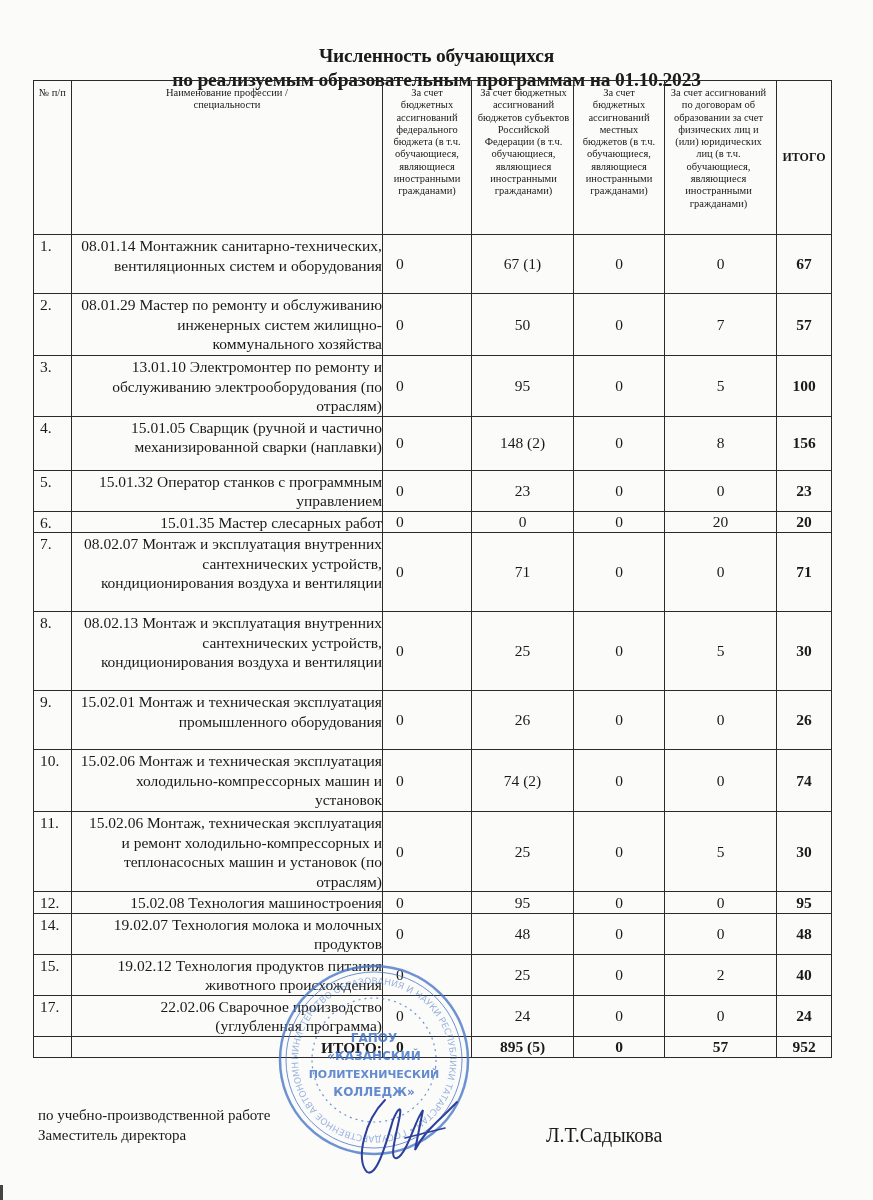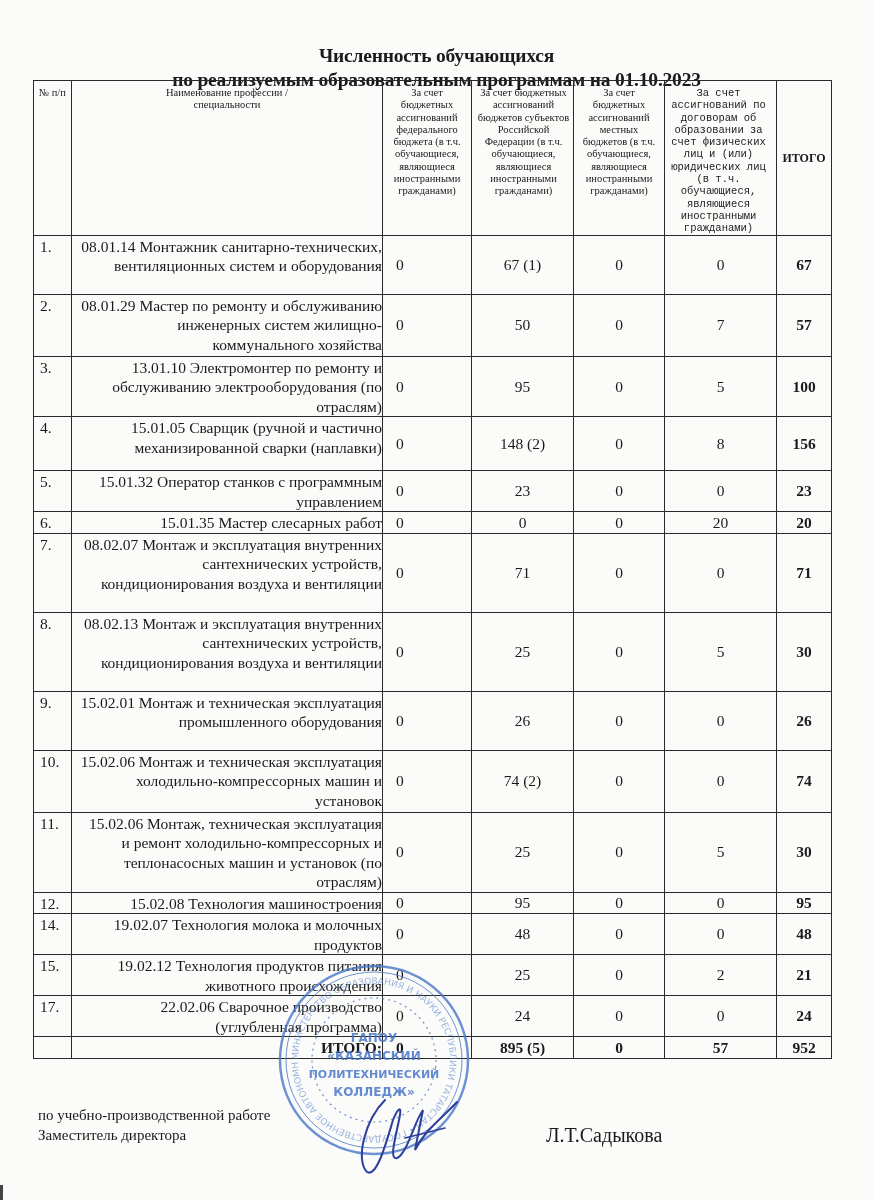--- a/index.html
+++ b/index.html
@@ -75,21 +75,21 @@
     <col style="width:112px">
     <col style="width:55px">
   </colgroup>
   <thead>
     <tr style="height:154px">
       <th class="col-num">№ п/п</th>
       <th class="col-name" style="padding-left:90px;padding-right:90px;">Наименование профессии / специальности</th>
       <th style="padding-left:3px;padding-right:3px;">За счет бюджетных ассигнований федерального бюджета (в т.ч. обучающиеся, являющиеся иностранными гражданами)</th>
       <th style="padding-left:3px;padding-right:1px;">За счет бюджетных ассигнований бюджетов субъектов Российской Федерации (в т.ч. обучающиеся, являющиеся иностранными гражданами)</th>
       <th style="padding-left:3px;padding-right:3px;">За счет бюджетных ассигнований местных бюджетов (в т.ч. обучающиеся, являющиеся иностранными гражданами)</th>
-      <th style="padding-left:2px;padding-right:6px;font-family:Liberation Mono, monospace;">За счет ассигнований по договорам об образовании за счет физических лиц и (или) юридических лиц (в т.ч. обучающиеся, являющиеся иностранными гражданами)</th>
+      <th style="padding-left:2px;padding-right:6px;">За счет ассигнований по договорам об образовании за счет физических лиц и (или) юридических лиц (в т.ч. обучающиеся, являющиеся иностранными гражданами)</th>
       <th class="col-total">ИТОГО</th>
     </tr>
   </thead>
   <tbody id="tbody">
   <tr style="height: 59px;">
     <td class="num">1.</td>
     <td class="name">08.01.14 Монтажник санитарно-технических, вентиляционных систем и оборудования</td>
     <td class="val fed">0</td>
     <td class="val">67 (1)</td>
     <td class="val">0</td>
@@ -204,21 +204,21 @@
     <td class="val">0</td>
     <td class="tot">48</td>
   </tr>
       <tr style="height: 40px;">
     <td class="num">15.</td>
     <td class="name">19.02.12  Технология продуктов питания животного происхождения</td>
     <td class="val fed">0</td>
     <td class="val">25</td>
     <td class="val">0</td>
     <td class="val">2</td>
-    <td class="tot">21</td>
+    <td class="tot">40</td>
   </tr>
       <tr style="height: 40px;">
     <td class="num">17.</td>
     <td class="name">22.02.06 Сварочное производство (углубленная программа)</td>
     <td class="val fed">0</td>
     <td class="val">24</td>
     <td class="val">0</td>
     <td class="val">0</td>
     <td class="tot">24</td>
   </tr>

